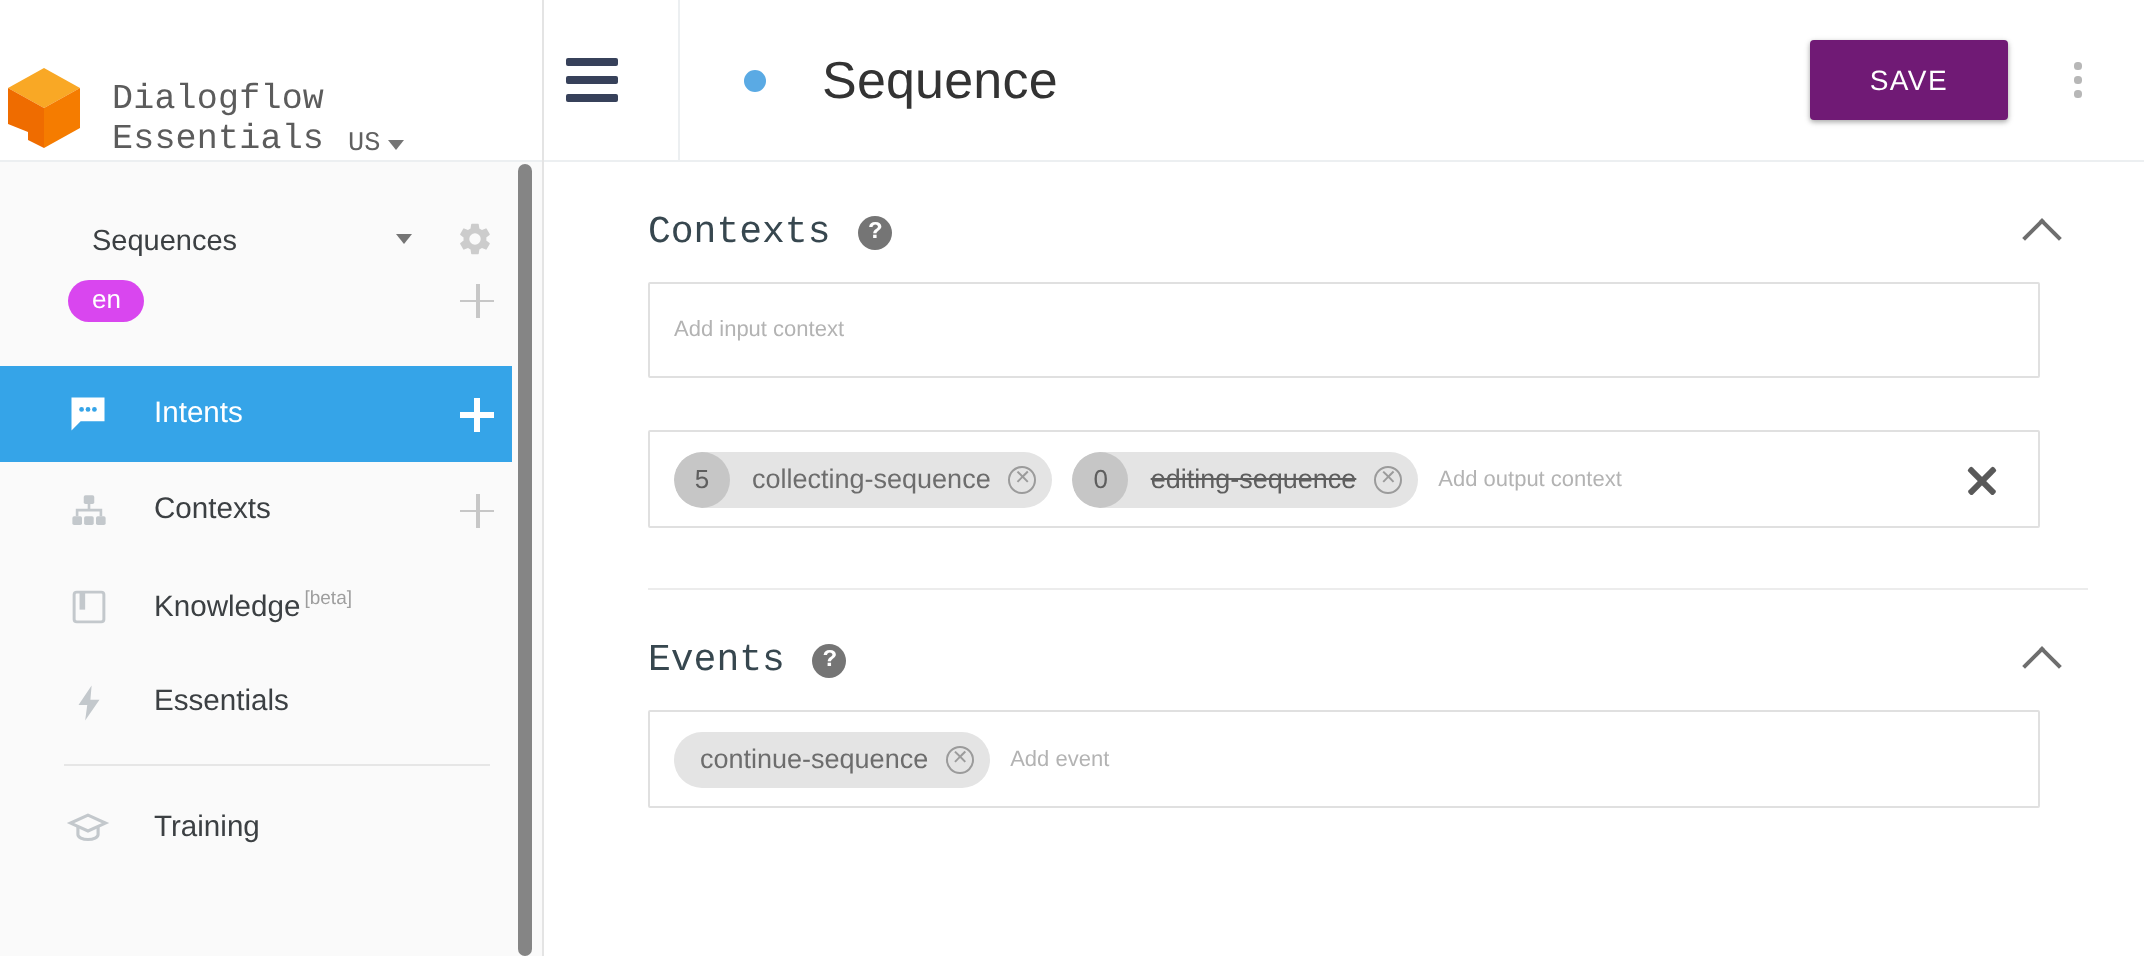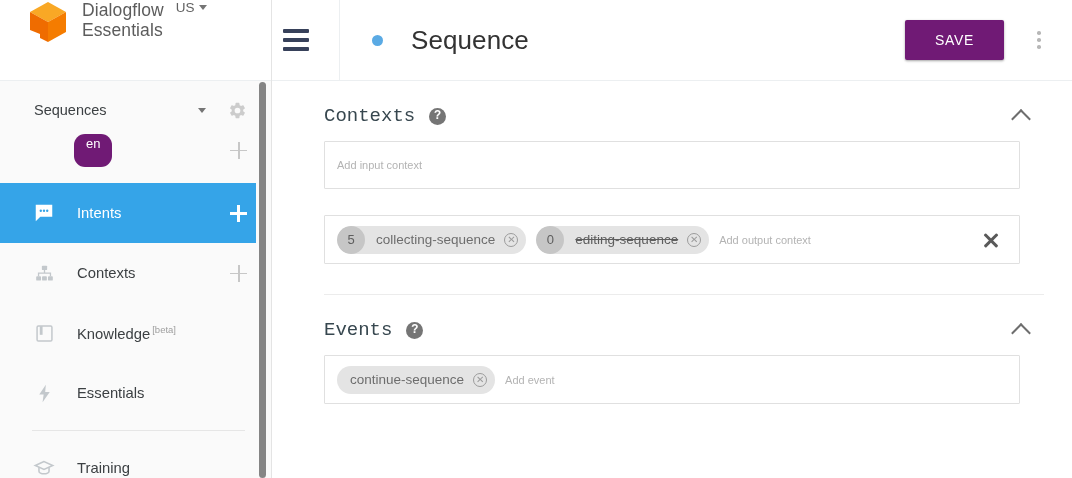--- a/index.html
+++ b/index.html
@@ -16,72 +16,73 @@
   .sidebar {
     width: 272px; height: 478px;
     background: #fafafa;
     position: relative;
     flex: 0 0 272px;
     border-right: 1px solid #e4e4e4;
   }
   .brand {
     height: 81px;
     background: #ffffff;
-    display: flex; align-items: flex-start;
-    padding-left: 26px;
+    display: flex; align-items: flex-end;
     border-bottom: 1px solid #eceff1;
+    font-family: Liberation Mono, monospace;
   }
   .logo-cube { width: 44px; height: 48px; flex: 0 0 44px; margin-right: 12px; }
   .brand-text {
     font-size: 17.5px; line-height: 20px; color: #5c5c5c;
     font-weight: 400; letter-spacing: .1px;
   }
   .brand-text span { display: block; }
   .region {
     margin-left: 12px; font-size: 13.5px; color: #616161;
     display: flex; align-items: center; gap: 4px; cursor: pointer;
   }
   .caret-down {
     width: 0; height: 0;
     border-left: 4.5px solid transparent;
     border-right: 4.5px solid transparent;
     border-top: 5px solid #757575;
     display: inline-block;
   }
 
   .agent-row {
-    height: 38px; display: flex; align-items: center;
+    height: 38px; display: flex; align-items: flex-end;
     padding: 0 24px 0 34px; justify-content: space-between;
     margin-top: 10px;
+    margin-left: 12px;
   }
   .agent-name { font-size: 14.5px; color: #3c4043; }
   .agent-row-right { display: flex; align-items: center; gap: 22px; }
   .gear { width: 19px; height: 19px; opacity: .42; }
 
   .lang-row {
     height: 42px; display: flex; align-items: center;
     padding: 0 24px 0 34px; justify-content: space-between;
   }
   .lang-chip {
-    background: #701a75; color: #ffffff;
+    background: #d946ef; color: #ffffff;
     font-size: 13px; border-radius: 11px;
-    padding: 3px 12px 16px; line-height: 14px; margin-left: 40px;
+    padding: 3px 12px 4px; line-height: 14px;
   }
   .plus-thin {
     position: relative; width: 17px; height: 17px; opacity: .45; cursor: pointer;
   }
   .plus-thin::before, .plus-thin::after {
     content: ""; position: absolute; background: #8a8a8a;
   }
   .plus-thin::before { left: 0; top: 8px; width: 17px; height: 1.6px; }
   .plus-thin::after { top: 0; left: 8px; height: 17px; width: 1.6px; }
 
   .nav { margin-top: 12px; }
   .nav-item {
-    height: 60px; display: flex; align-items: center;
+    height: 48px; display: flex; align-items: center;
     padding: 0 24px 0 33px; gap: 22px; cursor: pointer;
     position: relative;
   }
   .nav-item .ico { width: 22px; height: 22px; flex: 0 0 22px;
     display: flex; align-items: center; justify-content: center; }
   .nav-label { font-size: 14.8px; color: #3c4043; flex: 1; white-space: nowrap; }
   .nav-item.active { background: #35a4e8; }
   .nav-item.active .nav-label { color: #ffffff; }
   .beta-tag { font-size: 9.5px; color: #9e9e9e; vertical-align: super; margin-left: 2px; }
   .plus-bold {

